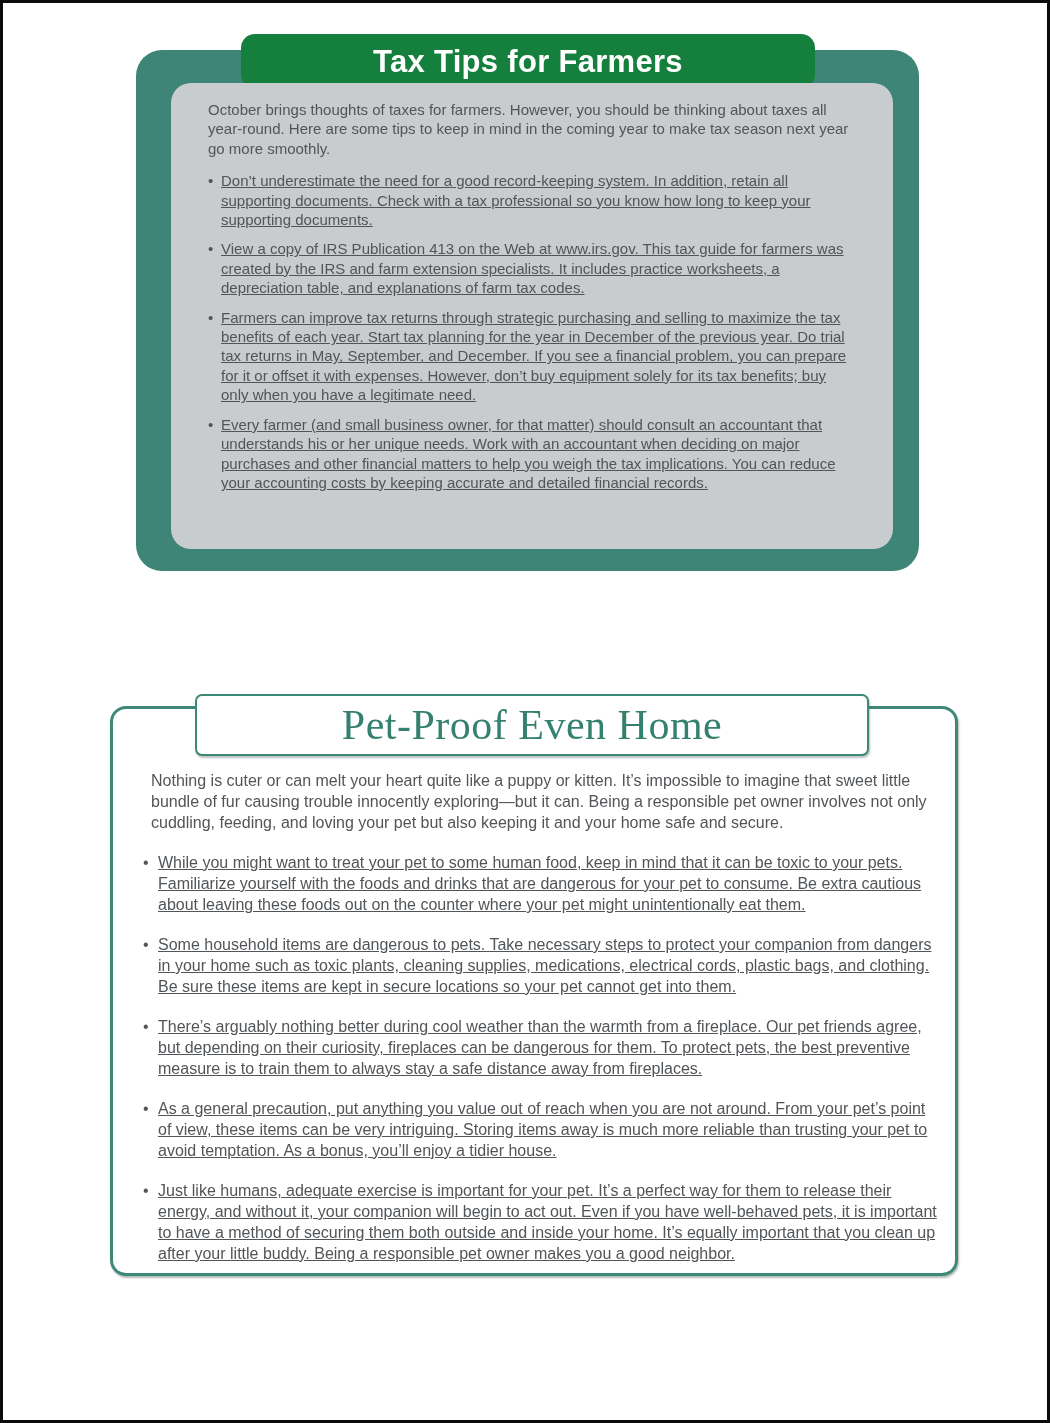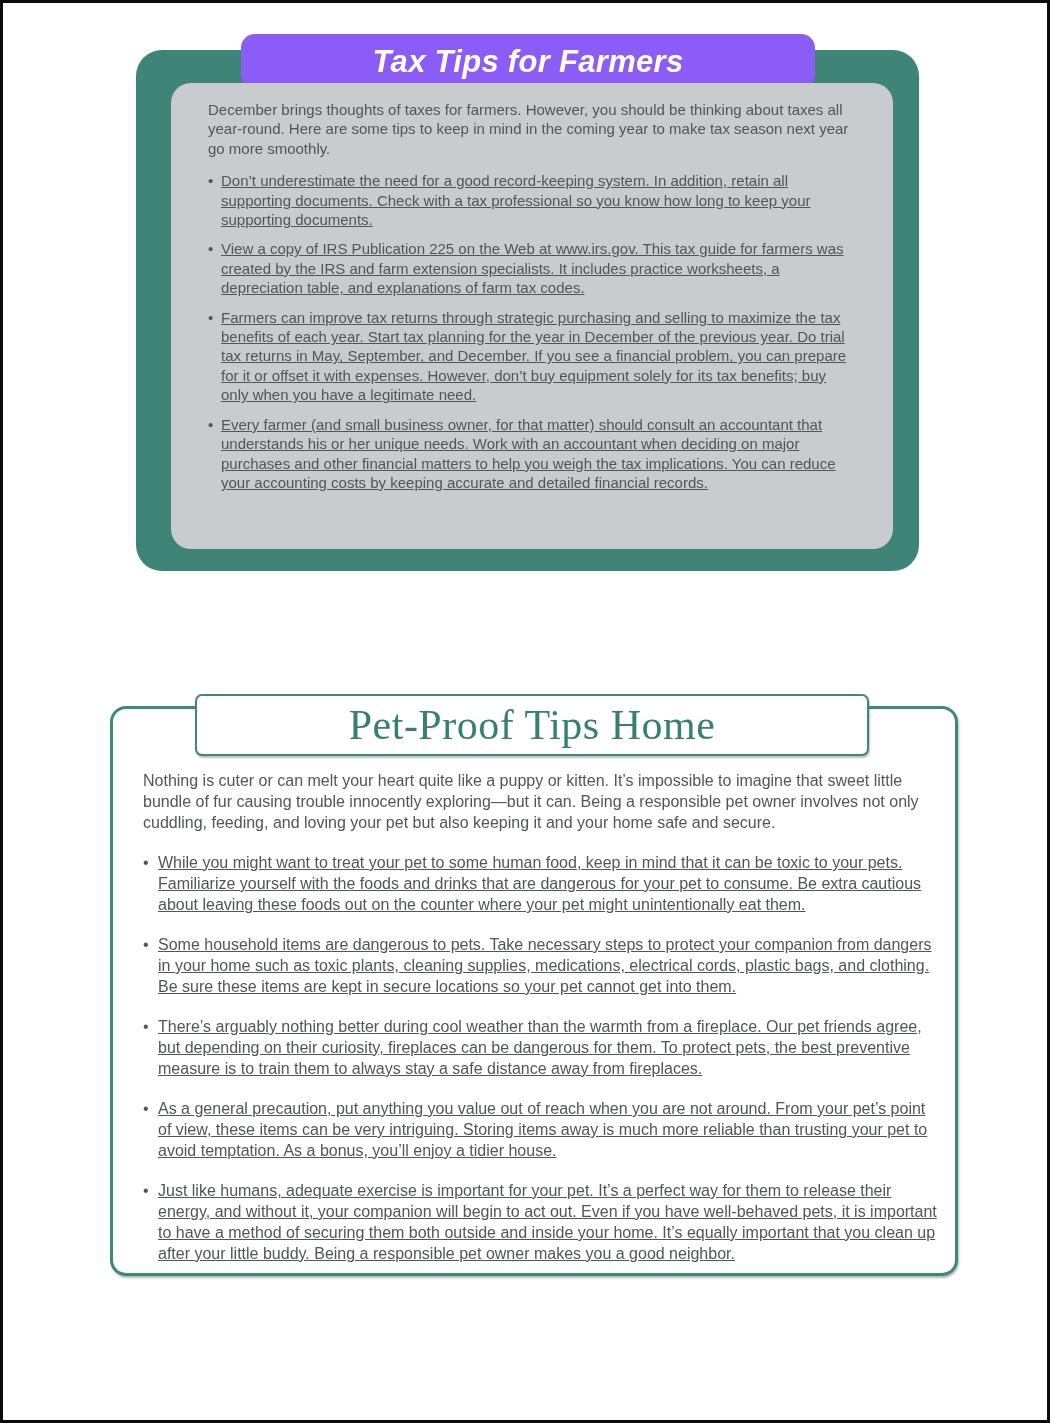--- a/index.html
+++ b/index.html
@@ -24,26 +24,25 @@
     height: 521px;
     background: #3e8577;
     border-radius: 26px;
   }
   .tax-tab {
     position: absolute;
     left: 105px;
     top: -16px;
     width: 574px;
     height: 55px;
-    background: #8b5cf6;
+    background: #15803d;
     border-radius: 14px;
     display: flex;
     align-items: center;
     justify-content: center;
-    font-style: italic;
   }
   .tax-tab h1 {
     color: #ffffff;
     font-family: "Liberation Sans", sans-serif;
     font-size: 31px;
     font-weight: bold;
     letter-spacing: 0.3px;
   }
   .tax-panel {
     position: absolute;
@@ -103,49 +102,49 @@
     align-items: center;
     justify-content: center;
   }
   .pet-title-box h2 {
     font-family: "Liberation Serif", serif;
     font-weight: 400;
     font-size: 42px;
     color: #35816f;
     letter-spacing: 0.5px;
   }
-  .pet-card .intro { margin: 0 0 19px 0; }
+  .pet-card .intro { margin: 0 0 19px 8px; }
   .pet-card .bullet-list li {
     padding-left: 15px;
     margin-bottom: 19px;
   }
 </style>
 </head>
 <body>
 
 <div class="page">
 
   <section class="tax-card">
     <div class="tax-tab">
       <h1>Tax Tips for Farmers</h1>
     </div>
     <div class="tax-panel">
-      <p class="intro">December brings thoughts of taxes for farmers. However, you should be thinking about taxes all year-round. Here are some tips to keep in mind in the coming year to make tax season next year go more smoothly.</p>
+      <p class="intro">October brings thoughts of taxes for farmers. However, you should be thinking about taxes all year-round. Here are some tips to keep in mind in the coming year to make tax season next year go more smoothly.</p>
       <ul class="bullet-list">
         <li>Don’t underestimate the need for a good record-keeping system. In addition, retain all supporting documents. Check with a tax professional so you know how long to keep your supporting documents.</li>
-        <li>View a copy of IRS Publication 225 on the Web at www.irs.gov. This tax guide for farmers was created by the IRS and farm extension specialists. It includes practice worksheets, a depreciation table, and explanations of farm tax codes.</li>
+        <li>View a copy of IRS Publication 413 on the Web at www.irs.gov. This tax guide for farmers was created by the IRS and farm extension specialists. It includes practice worksheets, a depreciation table, and explanations of farm tax codes.</li>
         <li>Farmers can improve tax returns through strategic purchasing and selling to maximize the tax benefits of each year. Start tax planning for the year in December of the previous year. Do trial tax returns in May, September, and December. If you see a financial problem, you can prepare for it or offset it with expenses. However, don’t buy equipment solely for its tax benefits; buy only when you have a legitimate need.</li>
         <li>Every farmer (and small business owner, for that matter) should consult an accountant that understands his or her unique needs. Work with an accountant when deciding on major purchases and other financial matters to help you weigh the tax implications. You can reduce your accounting costs by keeping accurate and detailed financial records.</li>
       </ul>
     </div>
   </section>
 
   <section class="pet-card">
     <div class="pet-title-box">
-      <h2>Pet-Proof Tips Home</h2>
+      <h2>Pet-Proof Even Home</h2>
     </div>
     <p class="intro">Nothing is cuter or can melt your heart quite like a puppy or kitten. It’s impossible to imagine that sweet little bundle of fur causing trouble innocently exploring—but it can. Being a responsible pet owner involves not only cuddling, feeding, and loving your pet but also keeping it and your home safe and secure.</p>
     <ul class="bullet-list">
       <li>While you might want to treat your pet to some human food, keep in mind that it can be toxic to your pets. Familiarize yourself with the foods and drinks that are dangerous for your pet to consume. Be extra cautious about leaving these foods out on the counter where your pet might unintentionally eat them.</li>
       <li>Some household items are dangerous to pets. Take necessary steps to protect your companion from dangers in your home such as toxic plants, cleaning supplies, medications, electrical cords, plastic bags, and clothing. Be sure these items are kept in secure locations so your pet cannot get into them.</li>
       <li>There’s arguably nothing better during cool weather than the warmth from a fireplace. Our pet friends agree, but depending on their curiosity, fireplaces can be dangerous for them. To protect pets, the best preventive measure is to train them to always stay a safe distance away from fireplaces.</li>
       <li>As a general precaution, put anything you value out of reach when you are not around. From your pet’s point of view, these items can be very intriguing. Storing items away is much more reliable than trusting your pet to avoid temptation. As a bonus, you’ll enjoy a tidier house.</li>
       <li>Just like humans, adequate exercise is important for your pet. It’s a perfect way for them to release their energy, and without it, your companion will begin to act out. Even if you have well-behaved pets, it is important to have a method of securing them both outside and inside your home. It’s equally important that you clean up after your little buddy. Being a responsible pet owner makes you a good neighbor.</li>
     </ul>
   </section>

